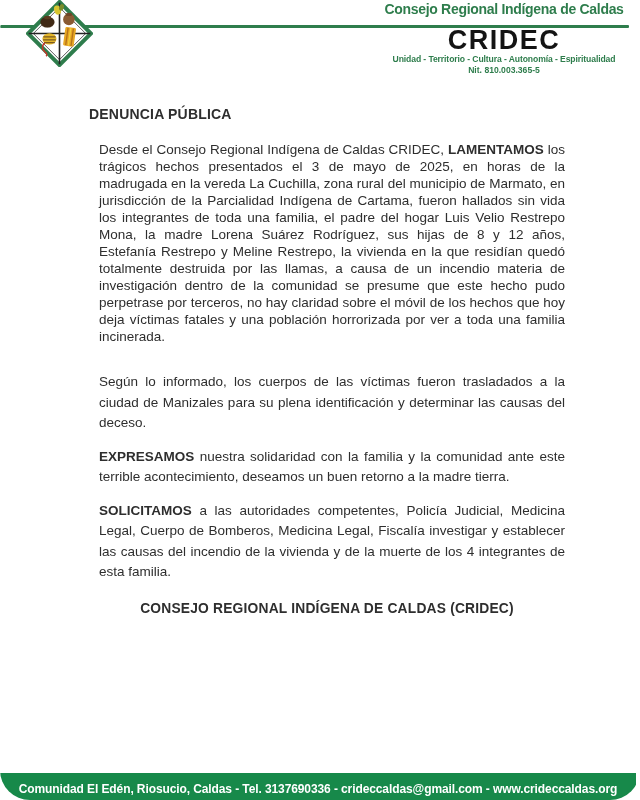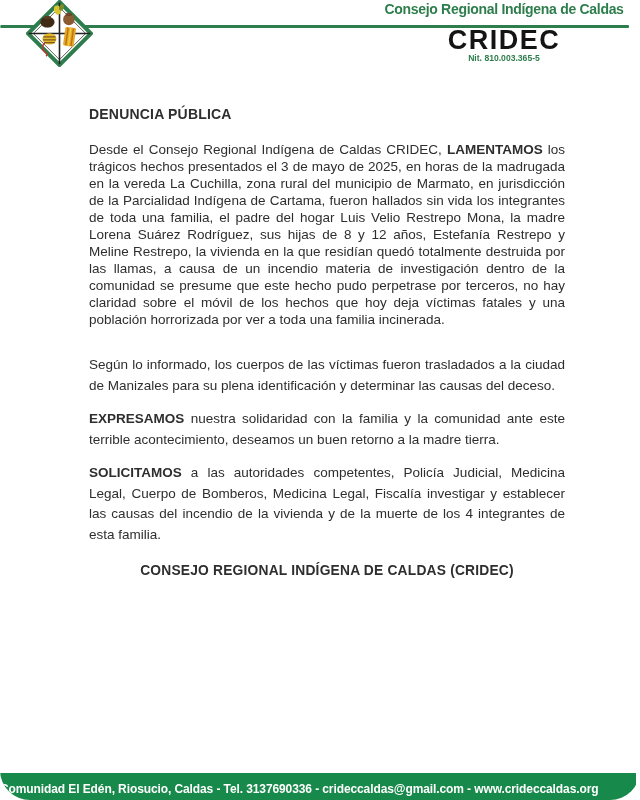--- a/index.html
+++ b/index.html
@@ -65,36 +65,37 @@
   .date-line{font-size:13.5px;line-height:16px;}
   .doc-title{
     font-size:14px;font-weight:bold;text-align:left;
     letter-spacing:0.2px;line-height:16px;
     margin-top:18px;
   }
   .paragraphs{margin-top:19px;}
   .paragraphs p{
     font-size:13.5px;line-height:20.5px;
     text-align:justify;
-    margin:0 0 13px 0;
+    margin:0 0 13px 10px;
   }
   .paragraphs p.first{
     line-height:17px;
     margin-bottom:27px;
   }
   .closing{
     font-size:13.8px;font-weight:bold;text-align:center;
     letter-spacing:0.2px;line-height:16px;
     margin-top:18px;
   }
 
   
   .footer-bar{
     position:absolute;left:0;bottom:0;width:636px;height:27px;
     background:var(--footer-green);
+    text-align:center;
   }
   .footer-text{
     display:inline-block;
     color:#ffffff;font-size:12px;font-weight:bold;
     letter-spacing:-0.1px;
     margin-top:9px;white-space:nowrap;
   }
 </style>
 </head>
 <body>
@@ -135,20 +136,21 @@
       <line x1="25.5" y1="59.5" x2="44.5" y2="59.5" stroke="#7a5a1f" stroke-width="2"></line>
       <line x1="27" y1="63.5" x2="43" y2="63.5" stroke="#7a5a1f" stroke-width="2"></line>
       <path d="M28 64 q -7 7 0 13 q 5 4 2 7" fill="none" stroke="#c0392b" stroke-width="2.2"></path>
     </svg>
 
     <div class="head-right">
       <div class="org-name">Consejo Regional Indígena de Caldas</div>
       <div>
         <span class="acronym">CRIDEC</span>
       </div>
+      <div class="motto">Unidad - Territorio - Cultura - Autonomía - Espiritualidad</div>
       <div class="nit">Nit. 810.003.365-5</div>
     </div>
   </header>
 
   <main class="doc-body">
     <h1 class="doc-title">DENUNCIA PÚBLICA</h1>
     <div class="paragraphs" id="paragraphs">
         <p class="first"><span>Desde el Consejo Regional Indígena de Caldas CRIDEC, </span><strong>LAMENTAMOS</strong><span> los trágicos hechos presentados el 3 de mayo de 2025, en horas de la madrugada en la vereda La Cuchilla, zona rural del municipio de Marmato, en jurisdicción de la Parcialidad Indígena de Cartama, fueron hallados sin vida los integrantes de toda una familia, el padre del hogar Luis Velio Restrepo Mona, la madre Lorena Suárez Rodríguez, sus hijas de 8 y 12 años, Estefanía Restrepo y Meline Restrepo, la vivienda en la que residían quedó totalmente destruida por las llamas, a causa de un incendio materia de investigación dentro de la comunidad se presume que este hecho pudo perpetrase por terceros, no hay claridad sobre el móvil de los hechos que hoy deja víctimas fatales y una población horrorizada por ver a toda una familia incinerada.</span></p>
         <p><span>Según lo informado, los cuerpos de las víctimas fueron trasladados a la ciudad de Manizales para su plena identificación y determinar las causas del deceso.</span></p>
         <p><strong>EXPRESAMOS</strong><span> nuestra solidaridad con la familia y la comunidad ante este terrible acontecimiento, deseamos un buen retorno a la madre tierra.</span></p>

